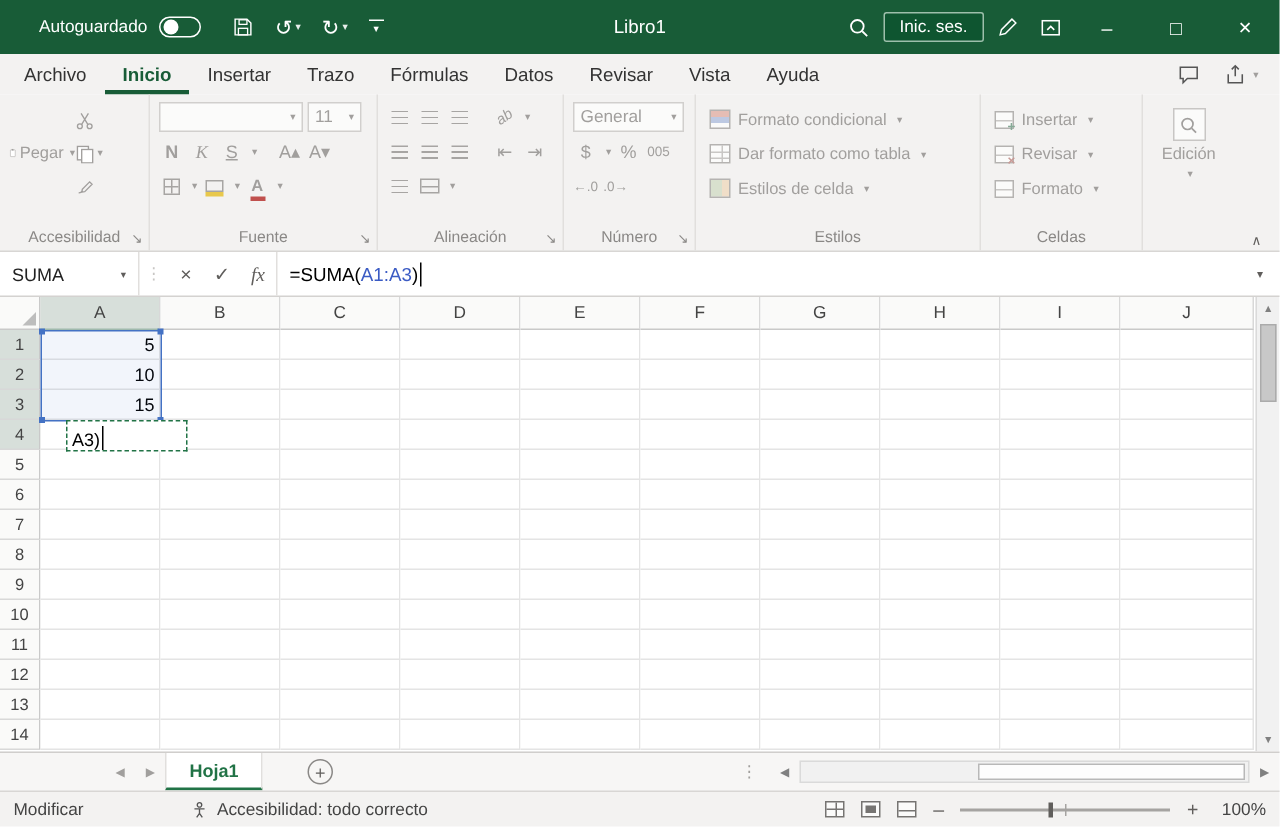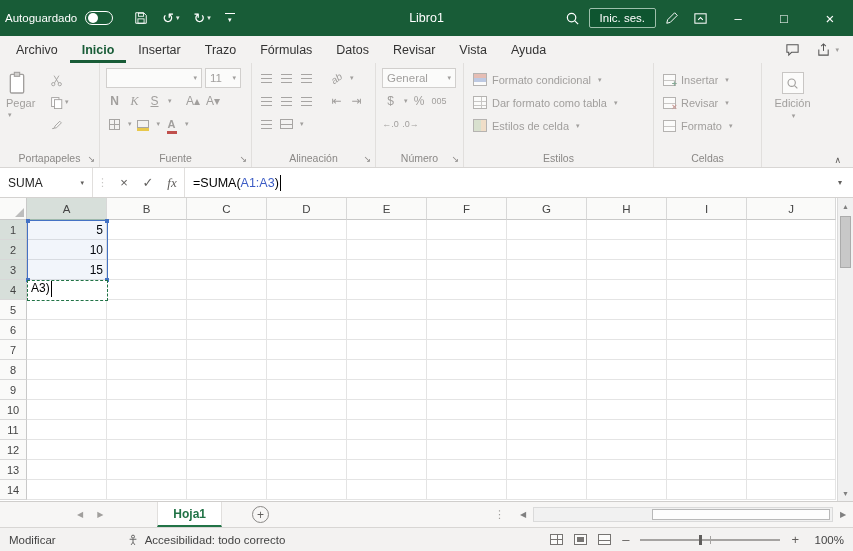--- a/index.html
+++ b/index.html
@@ -2,21 +2,21 @@
 <html style="--title-bar: #185C37; --accent: #217346; --range-blue: #4472C4; --formula-ref-blue: #3B5BC4; --ribbon-bg: #F3F2F1; --disabled-text: #A19F9D;"><head>
 <meta charset="utf-8">
 <style>
   * { margin:0; padding:0; box-sizing:border-box; }
   html,body { width:853px; height:551px; }
   body { font-family:"Liberation Sans", sans-serif; font-size:12px; color:#333; background:#fff; overflow:hidden; }
   .app { position:absolute; inset:0; width:853px; height:551px; background:#fff; }
 
   
   .titlebar { position:absolute; left:0; top:0; width:100%; height:36px; background:var(--title-bar,#185C37); display:flex; align-items:center; color:#fff; }
-  .tb-left { display:flex; align-items:center; padding-left:5px; }
+  .tb-left { display:flex; align-items:center; padding-left:26px; }
   .autosave-label { font-size:11.5px; margin-right:8px; }
   .toggle { width:28px; height:14px; border:1px solid #fff; border-radius:8px; position:relative; margin-right:14px; }
   .toggle .knob { position:absolute; left:2px; top:1px; width:10px; height:10px; border-radius:50%; background:#fff; }
   .tb-btn { display:flex; align-items:center; justify-content:center; height:36px; padding:0 7px; font-size:14px; color:#fff; }
   .tb-chevron { font-size:7px; margin-left:2px; opacity:.9; }
   .qat-ic { display:flex; flex-direction:column; align-items:center; line-height:1; }
   .qat-line { width:10px; height:1px; background:#fff; margin-bottom:2px; }
   .qat-chev { font-size:7px; }
   .tb-title { position:absolute; left:50%; transform:translateX(-50%); font-size:12.5px; }
   .tb-right { position:absolute; right:0; top:0; height:36px; display:flex; align-items:center; }
@@ -37,21 +37,21 @@
   .group { position:relative; height:100%; border-right:1px solid #E1DFDD; padding:5px 5px 16px 6px; }
   .group-label { position:absolute; bottom:3px; left:0; right:0; text-align:center; font-size:10.5px; color:#8A8886; }
   .launcher { position:absolute; bottom:3px; right:4px; font-size:9px; color:#8A8886; }
   .chev { font-size:7px; color:var(--disabled-text,#A19F9D); margin-left:2px; }
   .frow { display:flex; align-items:center; gap:3px; height:20px; margin-bottom:3px; }
   .rbtn { min-width:17px; height:18px; display:inline-flex; align-items:center; justify-content:center; color:var(--disabled-text,#A19F9D); font-size:12px; }
   .rbtn.b { font-weight:700; } .rbtn.i { font-style:italic; font-family:"Liberation Serif",serif; } .rbtn.u { text-decoration:underline; }
   .combo { height:20px; background:#FBFBFA; border:1px solid #D1CFCD; display:flex; align-items:center; justify-content:space-between; padding:0 4px; color:var(--disabled-text,#A19F9D); font-size:11.5px; }
   .g-clip { width:100px; }
   .clip-body { display:flex; }
-  .bigbtn { width:44px; display:flex; flex-direction:column; align-items:flex-start; padding-top:3px; gap:2px; font-size:11px; color:var(--disabled-text,#A19F9D); }
+  .bigbtn { width:44px; display:flex; flex-direction:row; align-items:center; padding-top:3px; gap:2px; font-size:11px; color:var(--disabled-text,#A19F9D); }
   .mini-col { display:flex; flex-direction:column; gap:6px; padding-top:4px; }
   .mini { display:flex; align-items:center; height:16px; }
   .g-font { width:152px; }
   .fname { width:96px; } .fsize { width:36px; }
   .sep8 { width:7px; }
   .borders-icon { width:11px; height:11px; border:1px solid #A7A5A3;
     background:linear-gradient(#A7A5A3,#A7A5A3) center/100% 1px no-repeat, linear-gradient(#A7A5A3,#A7A5A3) center/1px 100% no-repeat; }
   .bucket-icon { width:12px; height:8px; border:1px solid #A7A5A3; position:relative; }
   .bucket-icon:after { content:""; position:absolute; left:-1px; right:-1px; bottom:-4px; height:3px; background:#E8C84C; }
   .fontcolor-icon { position:relative; font-size:11px; font-weight:700; color:var(--disabled-text,#A19F9D); line-height:1; }
@@ -104,30 +104,30 @@
   .rows { position:absolute; left:0; top:22px; }
   .grow { display:flex; height:20px; }
   .rowh { width:27px; border-right:1px solid #C9C9C9; border-bottom:1px solid #D8D8D8; background:#FAFAF9; font-size:11px; color:#444; display:flex; align-items:center; justify-content:center; }
   .rowh.sel { background:#D7DFDA; }
   .cell { width:80px; border-right:1px solid #E4E4E4; border-bottom:1px solid #E4E4E4; font-size:12px; color:#000; display:flex; align-items:center; padding:0 3px; background:#fff; }
   .cell.num { justify-content:flex-end; }
   .cell.lastcol { width:89px; }
   .range-blue { position:absolute; left:27px; top:22px; width:81px; height:61px; border:1px solid var(--range-blue,#4472C4); background:rgba(68,114,196,0.07); }
   .h { position:absolute; width:4px; height:4px; background:var(--range-blue,#4472C4); }
   .hnw { left:-2px; top:-2px; } .hne { right:-2px; top:-2px; } .hsw { left:-2px; bottom:-2px; } .hse { right:-2px; bottom:-2px; }
-  .edit-cell { position:absolute; left:27px; top:82px; width:81px; height:21px; border:1.5px dashed var(--accent,#217346); background:#fff; display:flex; align-items:flex-start; padding:0 3px; font-size:12px; color:#000; }
+  .edit-cell { position:absolute; left:44px; top:82px; width:81px; height:21px; border:1.5px dashed var(--accent,#217346); background:#fff; display:flex; align-items:flex-end; padding:0 3px; font-size:12px; color:#000; }
   .vscroll { position:absolute; right:0; top:0; width:16px; height:303px; background:#F1F1F1; border-left:1px solid #DADADA; }
   .vs-btn { position:absolute; left:0; width:100%; height:16px; display:flex; align-items:center; justify-content:center; font-size:7px; color:#808080; }
   .vs-btn.up { top:0; } .vs-btn.down { bottom:0; }
   .vs-thumb { position:absolute; left:2px; top:18px; width:11px; height:52px; background:#C8C8C8; border:1px solid #ABABAB; }
 
   
   .sheetbar { position:absolute; top:501px; left:0; width:100%; height:26px; background:#F7F6F5; border-top:1px solid #D0CECC; display:flex; align-items:stretch; padding-left:70px; }
   .snav { display:flex; align-items:center; padding:0 7px; font-size:8px; color:#A19F9D; }
-  .sheet-tab { display:flex; align-items:center; padding:0 15px; font-size:12px; font-weight:700; color:var(--accent,#217346); background:#fff; border-bottom:2px solid var(--accent,#217346); border-left:1px solid #E1DFDD; border-right:1px solid #E1DFDD;margin-left:47px; }
+  .sheet-tab { display:flex; align-items:center; padding:0 15px; font-size:12px; font-weight:700; color:var(--accent,#217346); background:#fff; border-bottom:2px solid var(--accent,#217346); border-left:1px solid #E1DFDD; border-right:1px solid #E1DFDD; }
   .add-sheet { width:17px; height:17px; border:1px solid #8A8886; border-radius:50%; display:flex; align-items:center; justify-content:center; color:#605E5C; font-size:12px; margin:auto 0 auto 30px; line-height:1; }
   .h-scroll { margin-left:auto; display:flex; align-items:center; gap:3px; padding-right:3px; }
   .dots { color:#A19F9D; font-size:11px; margin-right:8px; }
   .hs-btn { font-size:8px; color:#808080; width:14px; text-align:center; }
   .hs-track { width:300px; height:15px; background:#F1F1F1; border:1px solid #DADADA; position:relative; }
   .hs-thumb { position:absolute; right:2px; top:1px; width:178px; height:11px; background:#FDFDFD; border:1px solid #B8B8B8; }
 
   
   .statusbar { position:absolute; top:527px; left:0; width:100%; height:24px; background:var(--ribbon-bg,#F3F2F1); border-top:1px solid #D8D6D4; display:flex; align-items:center; font-size:11.5px; color:#444; padding:0 9px;gap:19px; }
   .accessibility { display:flex; align-items:center; gap:6px; margin-left:52px; }
@@ -261,21 +261,21 @@
               </svg>
             <span class="chev">▾</span>
           </span>
           <span class="mini">
             <svg width="13" height="13" viewBox="0 0 16 16">
                 <path d="M3 13 c2 0 3-1 3-3 l6-6 2 2 -6 6 c-2 0-3 1-5 1 z" fill="none" stroke="#A19F9D" stroke-width="1.1"></path>
               </svg>
           </span>
         </div>
       </div>
-      <div class="group-label">Portapapeles</div>
+      <div class="group-label">Accesibilidad</div>
       <span class="launcher">↘</span>
     </div>
 
     <div class="group g-font">
       <div class="frow">
         <div class="combo fname">
             <span class="combo-val"></span>
             <span class="chev">▾</span>
           </div>
         <div class="combo fsize">

